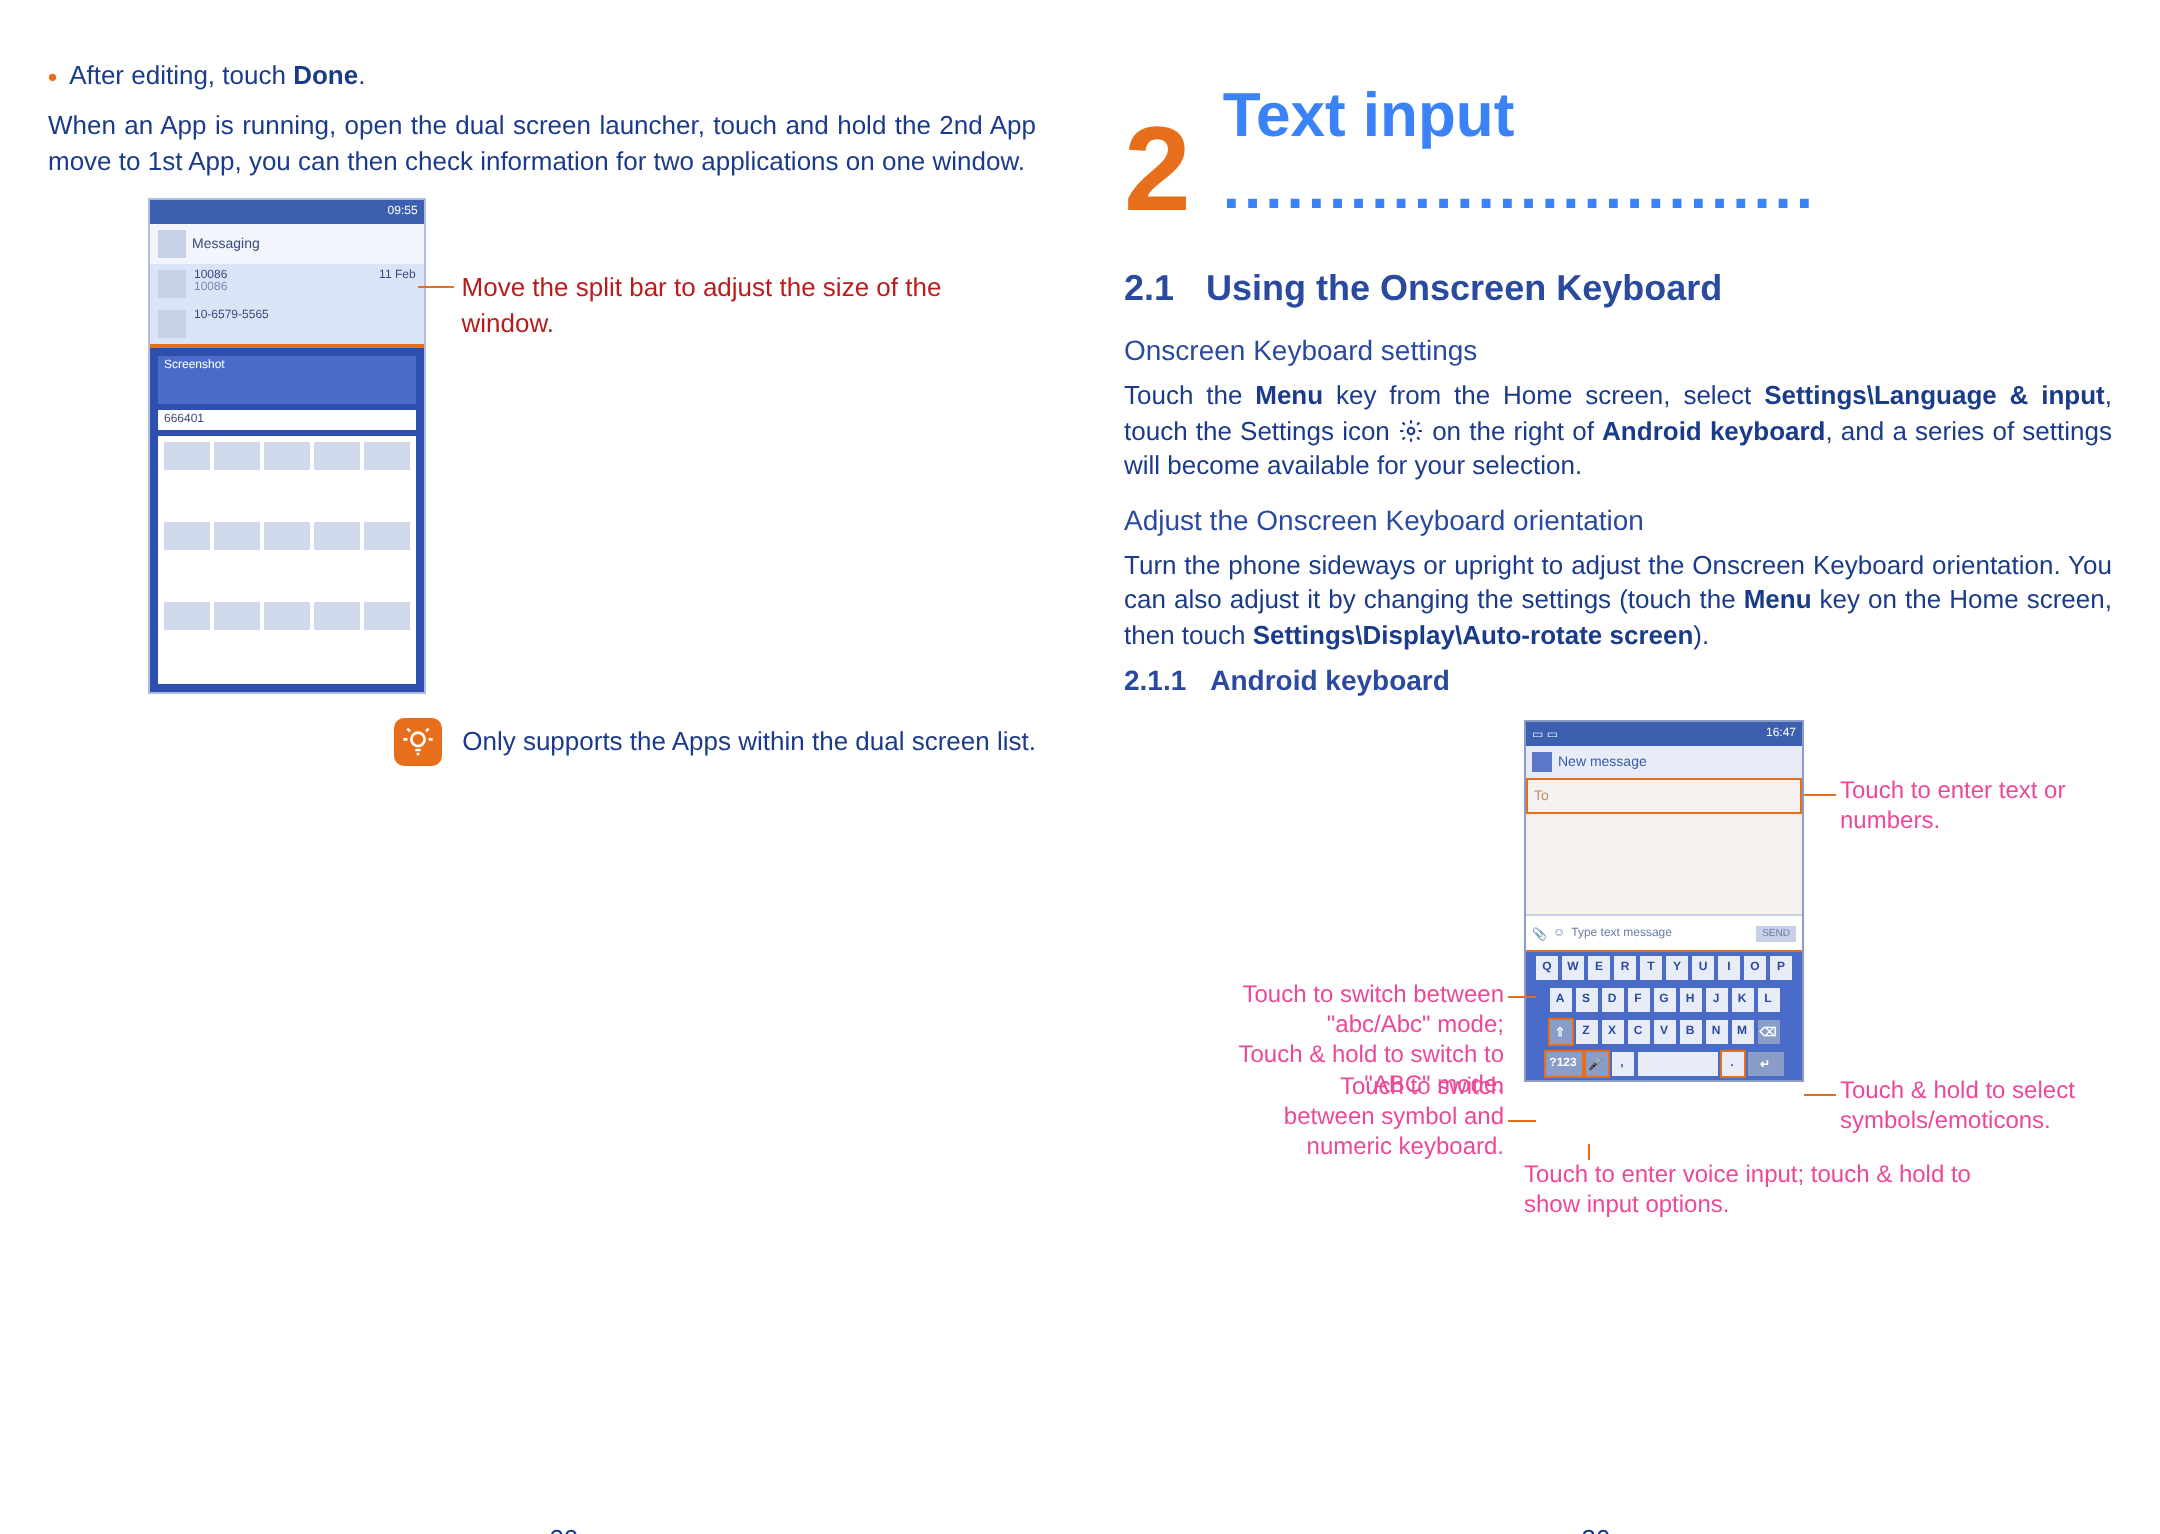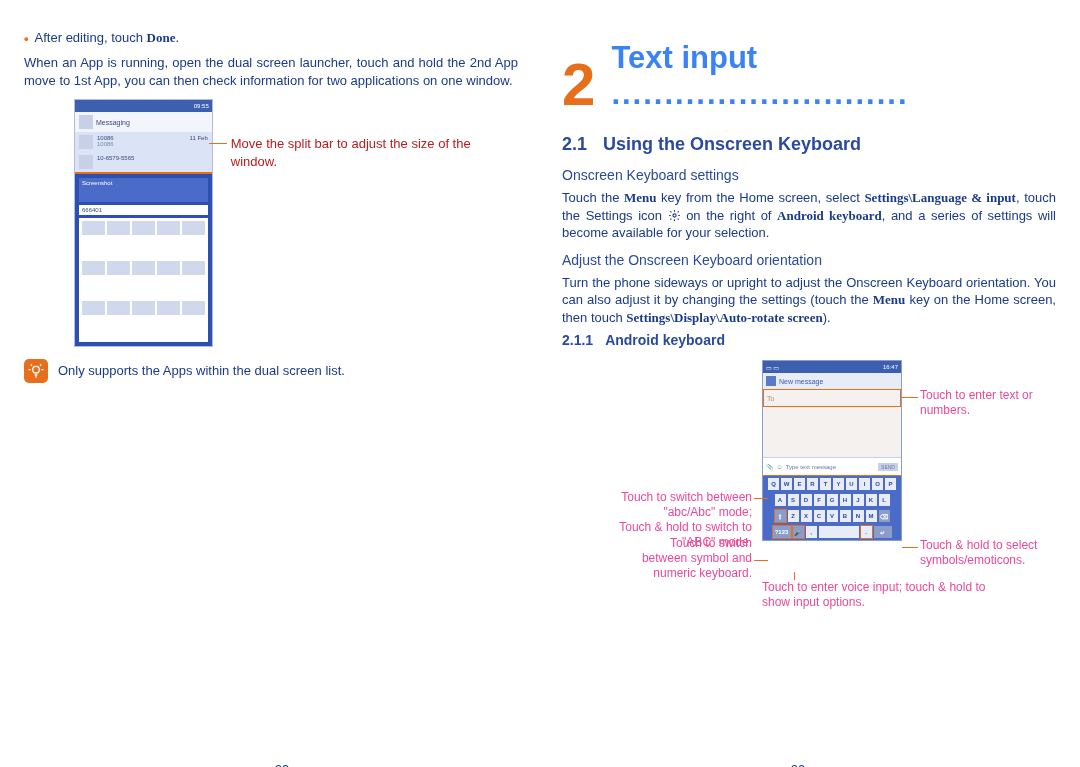--- a/index.html
+++ b/index.html
@@ -12,39 +12,39 @@
     height: 767px;
     display: flex;
     padding: 30px 24px 0 24px;
   }
   .page { flex: 1; padding: 0 22px; position: relative; }
   .page.left { padding-left: 0; }
   .page.right { padding-right: 0; }
   .bullet-line { display: flex; gap: 6px; margin-bottom: 6px; }
   .bullet-dot { color: #e76f1c; font-weight: bold; line-height: 1.4; }
   .body-text { text-align: justify; line-height: 1.35; margin-bottom: 6px; }
-  b, .bold { font-weight: 700; font-family: Liberation Serif, serif; }
+  b, .bold { font-weight: 700; }
   .figure-row { display: flex; align-items: flex-start; gap: 18px; margin: 10px 0 10px 50px; }
   .phone-mock {
     width: 140px; height: 248px; background: #e8ecf6;
     border: 1px solid #b0bddc; font-size: 7px; color: #3a4a7a;
     display: flex; flex-direction: column;
   }
   .status-bar { height: 12px; background: #3d5fb0; display:flex; justify-content:flex-end; align-items:center; color:#fff; font-size:6px; padding:0 3px;}
   .msg-head { background:#f2f5fb; padding:3px 4px; display:flex; align-items:center; gap:3px;}
   .contact-sq { width:14px; height:14px; background:#c8d0e8; }
   .msg-row { background:#dbe3f6; padding:3px 4px; display:flex; gap:4px; font-size:6px;}
   .split-bar { height:2px; background:#e76f1c; margin:0;}
   .bottom-app { flex:1; background:#2f4fb0; padding:4px; display:flex; flex-direction:column; gap:3px;}
   .shot-card { background:#4a6cc8; height:24px; padding:2px 3px; color:#fff; font-size:6px;}
   .grid-thumbs { background:#fff; flex:1; padding:3px; display:grid; grid-template-columns:repeat(5,1fr); gap:2px;}
   .thumb{ background:#d0d8ec; height:14px;}
   .annot { color:#b91c1c; font-size:13px; line-height:1.35; margin-top:36px; position:relative;}
   .annot-line { width:18px; height:1px; background:#e76f1c; position:absolute; left:-22px; top:8px;}
-  .note-row { display:flex; gap:10px; align-items:flex-start; margin-top:12px;}
+  .note-row { display:flex; gap:10px; align-items:flex-start; margin-top:12px;justify-content:flex-end;}
   .note-icon { width:24px; height:24px; background:#e76f1c; border-radius:5px; display:flex; align-items:center; justify-content:center; color:#fff; font-size:15px; flex-shrink:0;}
   .page-num { position:absolute; bottom:-10px; left:50%; transform:translateX(-50%); font-size:13px; color:#1a3a8a;}
   .chapter-head { display:flex; align-items:flex-end; gap:16px; margin-top:10px; margin-bottom:22px;}
   .chapter-num { font-size:60px; font-weight:700; color:#e76f1c; line-height:0.9;}
   .chapter-title { font-size:31px; font-weight:700; color:#3b82f6; flex:1;}
   .dots { letter-spacing:2px; }
   .h2 { font-size:18px; font-weight:700; color:#2a4aa0; margin-bottom:12px; display:flex; gap:16px;}
   .h3 { font-size:14px; font-weight:400; color:#2a4aa0; margin:10px 0 6px;}
   .h4 { font-size:14px; font-weight:700; color:#2a4aa0; margin:2px 0 12px; display:flex; gap:12px;}
   .gear-icon { display:inline-block; width:13px; height:13px; vertical-align:-2px;}

